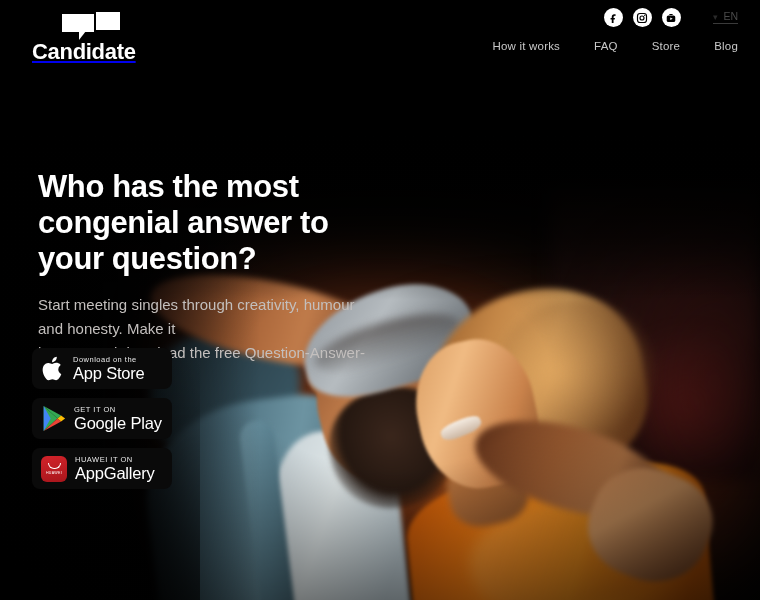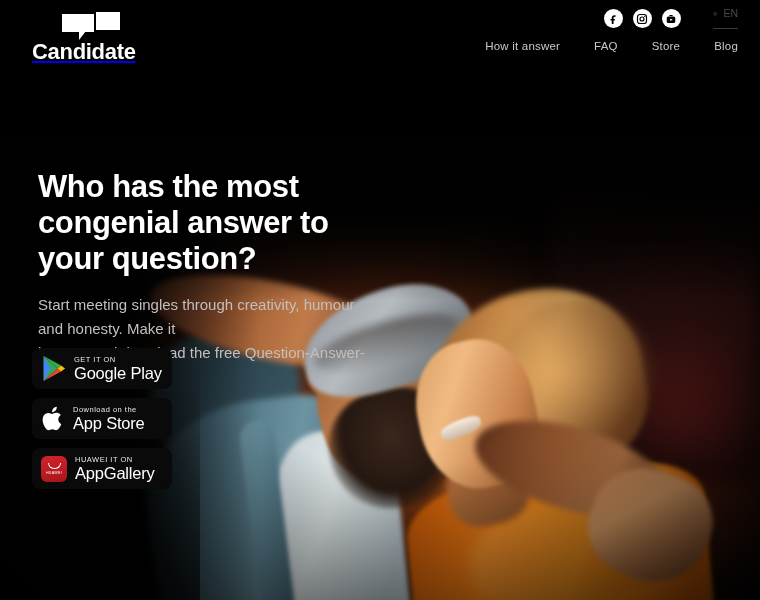--- a/index.html
+++ b/index.html
@@ -234,21 +234,21 @@
     position:absolute; right:22px; top:8px;
     display:flex; gap:10px; align-items:center;
   }
   .soc {
     width:19px; height:19px; border-radius:50%;
     background:#fff; display:flex; align-items:center; justify-content:center;
   }
   .soc svg { display:block; }
   .lang {
     margin-left:22px; font-size:10.5px; color:#4a4a4a;
-    border-bottom:1px solid #3a3a3a; padding-bottom:9px; line-height:1;
+    border-bottom:1px solid #3a3a3a; padding-bottom:1px; line-height:1;
   }
   .lang-caret {
     display:inline-block; margin-right:6px; color:#2a2a2a; font-size:9px;
   }
 
   
   #hero-copy { position:absolute; left:38px; top:169px; z-index:20; width:330px; }
   #headline {
     font-size:31px; font-weight:700; line-height:1.16; color:#fff;
     letter-spacing:-.4px; white-space:pre-line;
@@ -352,69 +352,69 @@
         <polygon points="10.5,10.8 15.4,13.5 10.5,16.2" fill="#fff"></polygon>
         <rect x="8.5" y="4" width="7" height="2.2" rx="1" fill="#000"></rect>
       </svg>
     </a>
     <div class="lang">
       <span class="lang-caret">▾</span><span>EN</span>
     </div>
   </div>
 
   <nav id="nav">
-    <a href="#">How it answer</a>
+    <a href="#">How it works</a>
     <a href="#">FAQ</a>
     <a href="#">Store</a>
     <a href="#">Blog</a>
   </nav>
 </div>
 
 <div id="hero-copy">
   <h1 id="headline">Who has the most
 congenial answer to
 your question?</h1>
   <p id="subhead">Start meeting singles through creativity, humour and honesty. Make it
 happen and download the free Question-Answer-App.</p>
 </div>
 
 <div id="badges">
+
+  <a class="badge" href="#">
+    <span class="badge-ico">
+      <svg width="24" height="28" viewBox="0 0 24 28" aria-hidden="true">
+        <path fill="#fff" d="M17.3 14.6c0-3 2.4-4.4 2.5-4.5-1.4-2-3.5-2.3-4.3-2.3-1.8-.2-3.5 1.1-4.4 1.1-.9 0-2.3-1.1-3.8-1-1.9 0-3.7 1.1-4.7 2.9-2 3.5-.5 8.7 1.4 11.5 1 1.4 2.1 3 3.6 2.9 1.5-.06 2-.93 3.8-.93 1.8 0 2.2.93 3.8.9 1.6 0 2.6-1.4 3.5-2.8 1.1-1.6 1.6-3.2 1.6-3.3-.04-.02-3-1.2-3-4.5z"></path>
+        <path fill="#fff" d="M14.6 5.6c.8-1 1.3-2.4 1.2-3.8-1.2.05-2.7.8-3.5 1.8-.7.9-1.4 2.3-1.2 3.6 1.3.1 2.7-.7 3.5-1.6z"></path>
+      </svg>
+    </span>
+    <span class="badge-txt">
+      <span class="badge-sup">Download on the</span>
+      <span class="badge-main">App Store</span>
+    </span>
+  </a>
 
   <a class="badge" href="#">
     <span class="badge-ico">
       <svg width="25" height="27" viewBox="0 0 28 30" aria-hidden="true">
         <polygon points="3,1 18.5,15 3,29" fill="#34a853"></polygon>
         <polygon points="3,1 18.5,15 3,29" fill="none"></polygon>
         <polygon points="3,1 3,29 10.8,15" fill="#4285f4"></polygon>
         <polygon points="3,1 22.5,11.6 18.5,15" fill="#34a853"></polygon>
         <polygon points="3,29 22.5,18.4 18.5,15" fill="#ea4335"></polygon>
         <polygon points="22.5,11.6 27,15 22.5,18.4 18.5,15" fill="#fbbc04"></polygon>
       </svg>
     </span>
     <span class="badge-txt">
       <span class="badge-sup">GET IT ON</span>
       <span class="badge-main">Google Play</span>
     </span>
   </a>
 
   <a class="badge" href="#">
     <span class="badge-ico">
-      <svg width="24" height="28" viewBox="0 0 24 28" aria-hidden="true">
-        <path fill="#fff" d="M17.3 14.6c0-3 2.4-4.4 2.5-4.5-1.4-2-3.5-2.3-4.3-2.3-1.8-.2-3.5 1.1-4.4 1.1-.9 0-2.3-1.1-3.8-1-1.9 0-3.7 1.1-4.7 2.9-2 3.5-.5 8.7 1.4 11.5 1 1.4 2.1 3 3.6 2.9 1.5-.06 2-.93 3.8-.93 1.8 0 2.2.93 3.8.9 1.6 0 2.6-1.4 3.5-2.8 1.1-1.6 1.6-3.2 1.6-3.3-.04-.02-3-1.2-3-4.5z"></path>
-        <path fill="#fff" d="M14.6 5.6c.8-1 1.3-2.4 1.2-3.8-1.2.05-2.7.8-3.5 1.8-.7.9-1.4 2.3-1.2 3.6 1.3.1 2.7-.7 3.5-1.6z"></path>
-      </svg>
-    </span>
-    <span class="badge-txt">
-      <span class="badge-sup">Download on the</span>
-      <span class="badge-main">App Store</span>
-    </span>
-  </a>
-
-  <a class="badge" href="#">
-    <span class="badge-ico">
       <span class="huawei-ico">
         <span class="huawei-arc"></span>
         <span class="huawei-word">HUAWEI</span>
       </span>
     </span>
     <span class="badge-txt">
       <span class="badge-sup">HUAWEI IT ON</span>
       <span class="badge-main">AppGallery</span>
     </span>
   </a>

